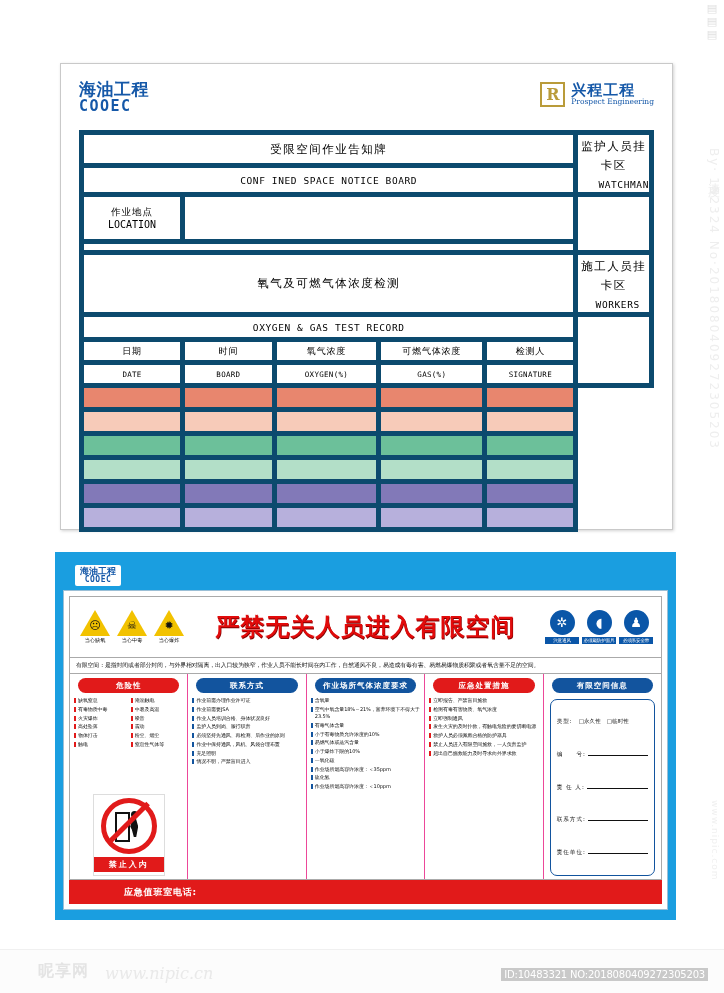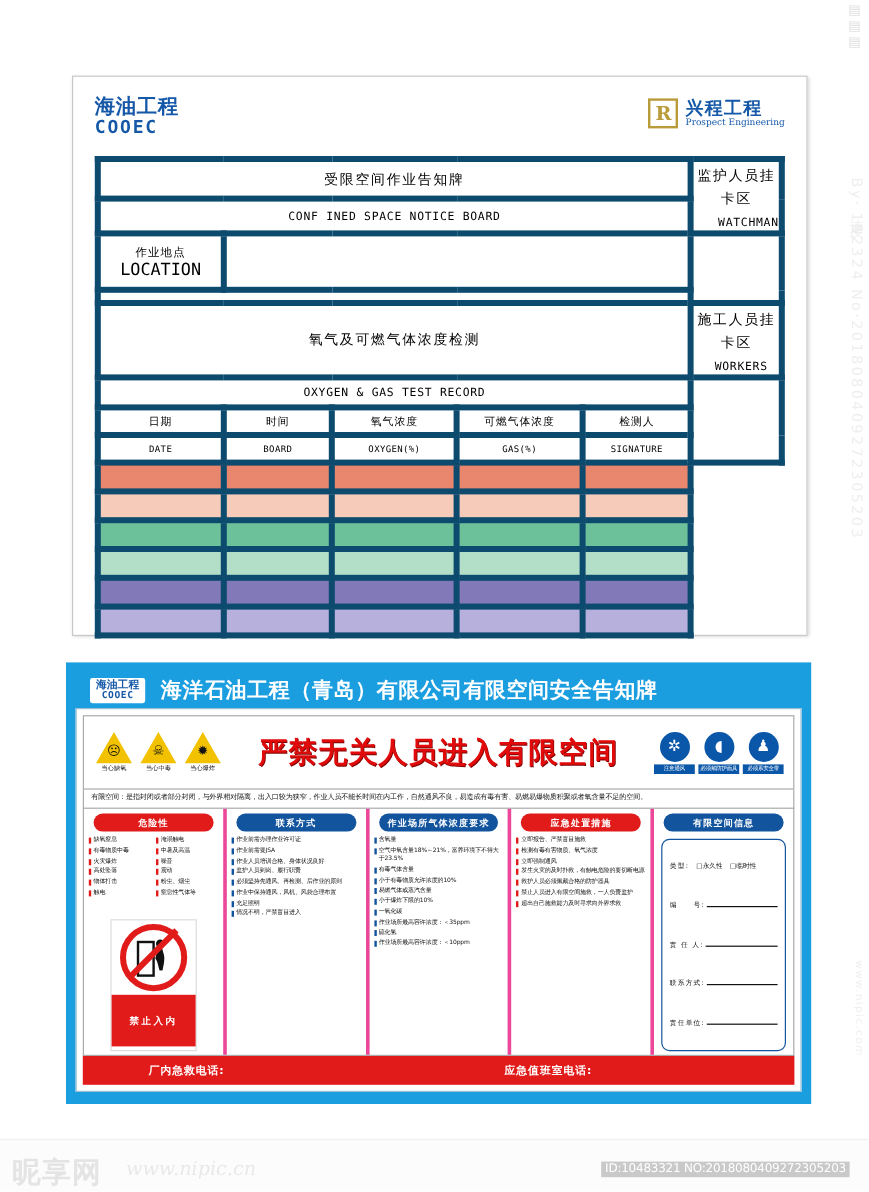--- a/index.html
+++ b/index.html
@@ -43,21 +43,21 @@
     width:calc(100% - 36px);
     font-family:"DejaVu Serif","Liberation Serif",serif;
   }
   #notice-table td{border:5px solid #0c4a6e;padding:0;text-align:center;color:#000;}
   .t-cn{font-size:11.5px;letter-spacing:1.5px;}
   .t-en{font-size:9.5px;letter-spacing:.6px;font-family:"DejaVu Sans Mono",monospace;}
   .h-cn{font-size:9px;letter-spacing:.8px;}
   .h-en{font-size:7.5px;letter-spacing:.3px;font-family:"DejaVu Sans Mono",monospace;}
   .r24{height:24px;}.r20{height:20px;}.r18{height:18px;}.r42{height:42px;}
   .loc-cn{font-size:9.5px;letter-spacing:1px;}
-  .loc-en{font-size:14px;font-family:"DejaVu Sans Mono",monospace;}
+  .loc-en{font-size:10px;font-family:"DejaVu Sans Mono",monospace;}
   .c-row td{height:19px;}
   
   #board{
     position:absolute;left:55px;top:552px;width:621px;height:368px;
     background:#1a9ee0;box-sizing:border-box;padding:8px;
   }
   #board-head{height:30px;display:flex;align-items:center;padding-left:12px;gap:13px;}
   .bh-logo{
     background:#ffffff;border-radius:2px;padding:2px 5px;line-height:1;
     text-align:center;
@@ -105,21 +105,21 @@
     font-size:4.6px;color:#fff;background:#0a56a8;margin-top:2px;padding:1px 0;
     white-space:nowrap;letter-spacing:-.2px;
   }
   
   #definition{
     border:1px solid #aaa;border-top:none;font-size:5.9px;color:#111;
     padding:4px 6px;line-height:1.2;letter-spacing:-.1px;
   }
   
   #cols{display:flex;flex:1;border:1px solid #aaa;border-top:none;box-sizing:border-box;}
-  .col{flex:1;border-right:3px solid #ec4899;padding:4px 4px 3px 4px;box-sizing:border-box;
+  .col{flex:1;border-right:1px solid #ec4899;padding:4px 4px 3px 4px;box-sizing:border-box;
        display:flex;flex-direction:column;min-width:0;}
   .col:last-child{border-right:none;}
   .col-head{
     text-align:center;color:#fff;font-size:7.5px;font-weight:bold;letter-spacing:1px;
     border-radius:9px;padding:2.5px 0;margin:0 4px 4px 4px;white-space:nowrap;
   }
   .head-red{background:#e11a1a;}
   .head-blue{background:#12549e;}
   .col-body{flex:1;font-size:5px;line-height:1.45;color:#111;}
   .bul{display:flex;gap:2px;margin-bottom:1.5px;align-items:flex-start;}
@@ -140,21 +140,21 @@
     position:absolute;left:-4px;top:17px;width:54px;height:5px;background:#e11a1a;
     transform:rotate(-45deg);
   }
   .ne-door{position:absolute;left:9px;top:9px;width:11px;height:26px;border:2px solid #111;}
   .ne-person{position:absolute;left:24px;top:8px;width:9px;height:28px;}
   .ne-head{width:7px;height:7px;border-radius:50%;background:#111;margin:0 auto;}
   .ne-body{width:8px;height:19px;background:#111;margin:0 auto;
            clip-path:polygon(30% 0,70% 0,100% 45%,75% 100%,45% 100%,20% 60%,0 45%);}
   .ne-label{
     background:#e11a1a;color:#fff;font-size:8px;font-weight:bold;letter-spacing:2px;
-    padding:16px 0;margin-top:3px;
+    padding:2px 0;margin-top:3px;
   }
   
   #infobox{
     border:1.5px solid #12549e;border-radius:7px;margin:2px 2px 0 2px;flex:1;
     padding:7px 6px;box-sizing:border-box;font-size:5.6px;color:#111;
     display:flex;flex-direction:column;justify-content:space-around;
   }
   .info-line{display:flex;align-items:baseline;gap:2px;white-space:nowrap;}
   .info-lbl{letter-spacing:1px;}
   .info-rule{flex:1;border-bottom:.8px solid #111;height:6px;min-width:10px;}
@@ -176,21 +176,21 @@
   #vert-wm2{
     position:absolute;right:4px;top:800px;
     writing-mode:vertical-rl;
     font-size:9px;color:#f0f0f0;letter-spacing:1px;white-space:nowrap;
   }
   #wm-bar{
     position:absolute;left:0;bottom:0;width:724px;height:43px;
     background:#fcfcfc;border-top:1px solid #f0f0f0;
   }
   #wm-logo{
-    position:absolute;left:10px;top:11px;font-size:24px;color:#e4e4e4;
+    position:absolute;left:38px;top:11px;font-size:16px;color:#e4e4e4;
     font-weight:bold;letter-spacing:1px;font-family:Liberation Mono, monospace;
   }
   #wm-url{
     position:absolute;left:105px;top:14px;font-size:16px;color:#e9e9e9;
     font-style:italic;font-family:"DejaVu Serif",serif;
   }
   #wm-id{
     position:absolute;right:16px;top:18px;font-size:10px;color:#ffffff;
     background:#c9c9c9;padding:1px 3px;letter-spacing:-.2px;
     font-family:"DejaVu Sans",sans-serif;
@@ -315,21 +315,20 @@
   </table>
 </div>
 
 <div id="board">
 
   <div id="board-head">
     <div class="bh-logo">
       <div class="bh-cn">海油工程</div>
       <div class="bh-en">COOEC</div>
     </div>
-    <div id="board-title">海洋石油工程（青岛）有限公司有限空间安全告知牌</div>
   </div>
 
   <div id="board-body">
 
     <div id="banner">
       <div class="warn-set" id="warn-set">
           <div class="warn-item">
             <div class="tri">
               <span class="tri-inner">☹</span>
             </div>
@@ -584,23 +583,20 @@
               <span class="info-lbl">责任单位:</span>
               <span class="info-rule"></span>
             </div>
           </div>
       </div>
 
     </div>
 
     <div id="emerg">
       <div>
-        <span class="lbl">厂内急救电话:</span>
-      </div>
-      <div>
         <span class="lbl">应急值班室电话:</span>
       </div>
     </div>
 
   </div>
 </div>
 
 <div id="vert-wm">By·速度152324 No·2018080409272305203</div>
 <div id="vert-wm2">www.nipic.com</div>
 <div id="wm-bar">

